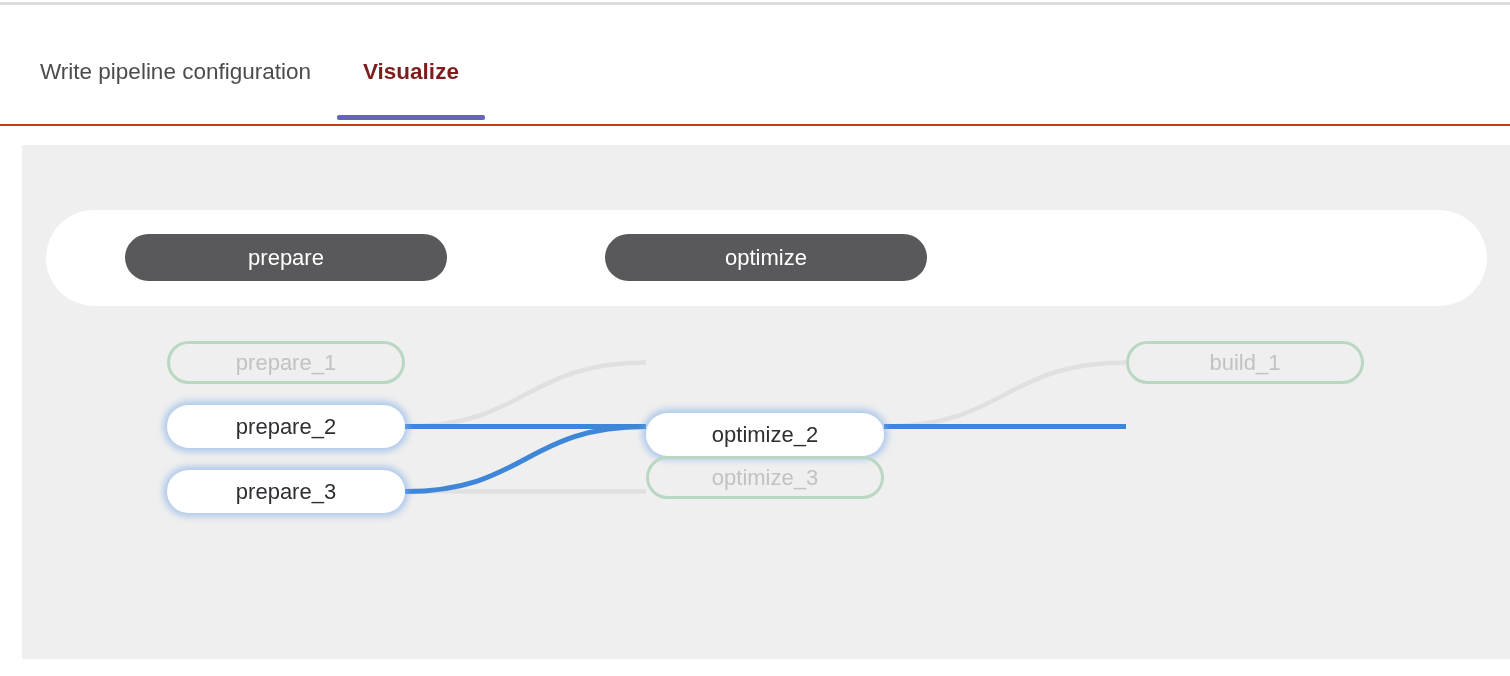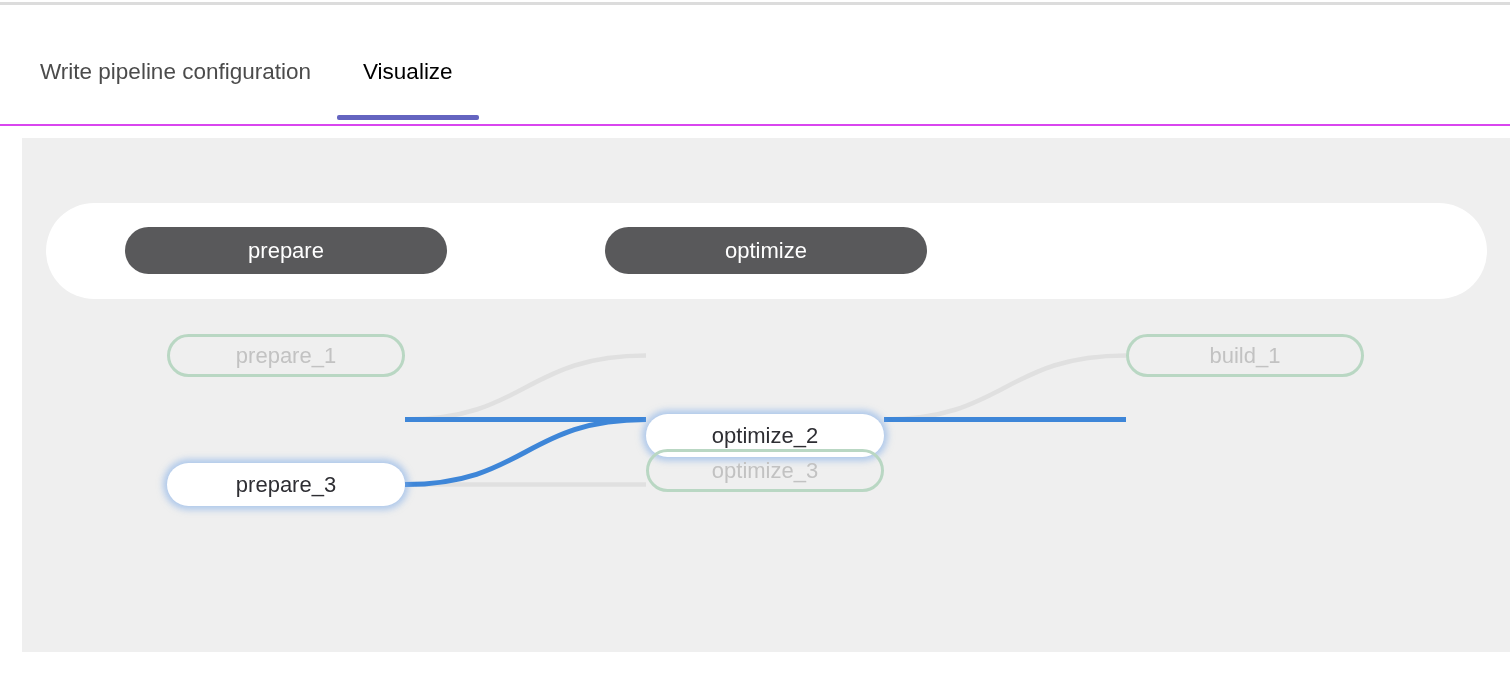--- a/index.html
+++ b/index.html
@@ -13,50 +13,50 @@
   .top-rule {
     margin-top: 2px;
     height: 3px;
     background: #dcdcdc;
   }
   .tabs {
     height: 121px;
     display: flex;
     align-items: center;
     padding: 14px 0 0 14px;
-    border-bottom: 2px solid #d946ef;
+    border-bottom: 2px solid #c2410c;
   }
   .tab {
     position: relative;
     height: 100%;
     display: inline-flex;
     align-items: center;
     padding: 0 26px;
     background: none;
     border: none;
     font-family: inherit;
     font-size: 22.5px;
     color: #4b4b4b;
     cursor: pointer;
   }
   .tab.active {
-    color: #000000;
-    font-weight: 400;
+    color: #7f1d1d;
+    font-weight: 700;
   }
   .tab.active::after {
     content: "";
     position: absolute;
     left: 0; right: 0; bottom: 4px;
     height: 5px;
     border-radius: 2px;
     background: var(--tab-underline, #6464c0);
   }
   .canvas {
     position: relative;
-    margin: 12px 0 0 22px;
+    margin: 19px 0 0 22px;
     width: 1488px;
     height: 514px;
     background: var(--canvas-bg, #efefef);
     padding-left: 27px;
   }
   .edges-svg {
     position: absolute;
     inset: 0;
     z-index: 1;
   }
@@ -120,18 +120,19 @@
       <path d="M 383 281.5 L 624 281.5" fill="none" stroke="#3e86d8" stroke-width="5"></path>
       <path d="M 383 346.5 C 503.5 346.5, 503.5 281.5, 624 281.5" fill="none" stroke="#3e86d8" stroke-width="5"></path>
       <path d="M 862 281.5 L 1104 281.5" fill="none" stroke="#3e86d8" stroke-width="5"></path>
     </svg>
   <div class="stages-bar" id="stagesBar">
       <div class="stage-pill" style="left: 79px;">prepare</div>
       <div class="stage-pill" style="left: 559px;">optimize</div>
     </div>
   <div class="nodes-layer" id="nodesLayer">
       <div class="job-node idle" style="left: 145px; top: 196px;">prepare_1</div>
+      <div class="job-node hl" style="left: 145px; top: 260px;">prepare_2</div>
       <div class="job-node hl" style="left: 145px; top: 325px;">prepare_3</div>
-      <div class="job-node hl" style="left: 624px; top: 276px;">optimize_2</div>
+      <div class="job-node hl" style="left: 624px; top: 268px;">optimize_2</div>
       <div class="job-node idle" style="left: 624px; top: 311px;">optimize_3</div>
       <div class="job-node idle" style="left: 1104px; top: 196px;">build_1</div>
     </div>
 </main>
 
 </body></html>

